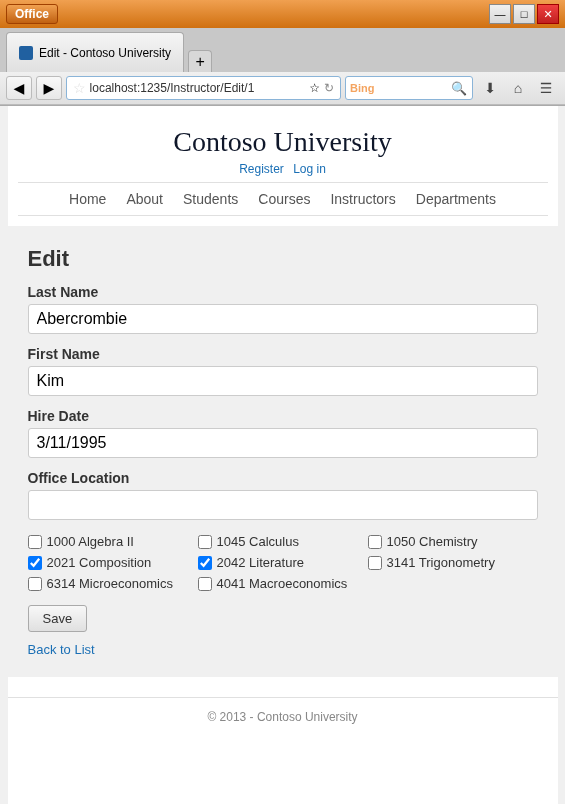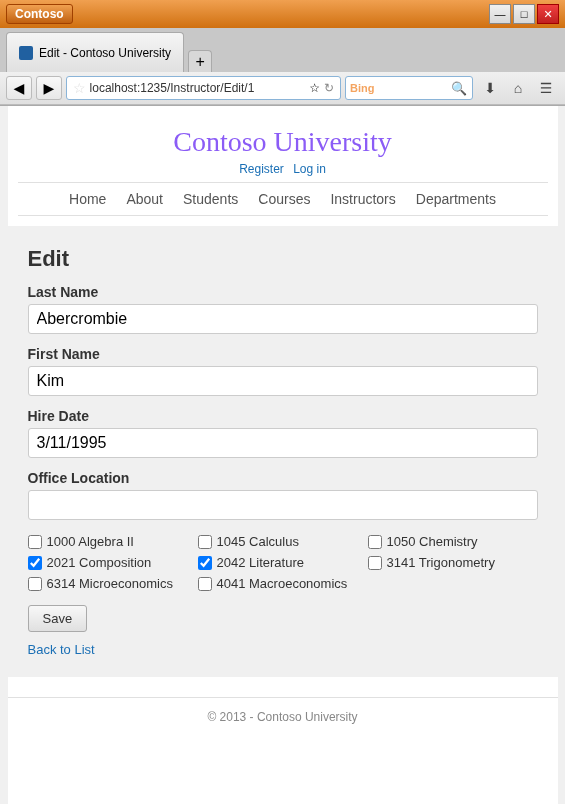--- a/index.html
+++ b/index.html
@@ -200,21 +200,21 @@
     }
 
     .site-header {
       text-align: center;
       padding: 20px 10px 10px;
       background: white;
     }
 
     .site-title {
       font-size: 28px;
-      color: #8b5cf6;
+      color: #0f172a;
       font-weight: normal;
       font-family: Georgia, serif;
     }
 
     .auth-links {
       font-size: 12px;
       color: #555;
       margin: 4px 0;
     }
 
@@ -334,21 +334,21 @@
     .star-icon {
       color: #ddd;
       font-size: 14px;
     }
   </style>
 </head>
 <body>
 
 <div class="browser-chrome">
   <div class="title-bar">
-    <button class="firefox-btn">Contoso</button>
+    <button class="firefox-btn">Office</button>
     <div class="window-controls">
       <button class="win-btn">—</button>
       <button class="win-btn">□</button>
       <button class="win-btn close">✕</button>
     </div>
   </div>
 
   <div class="tab-bar">
     <div class="tab">
       <div class="tab-favicon"></div>

